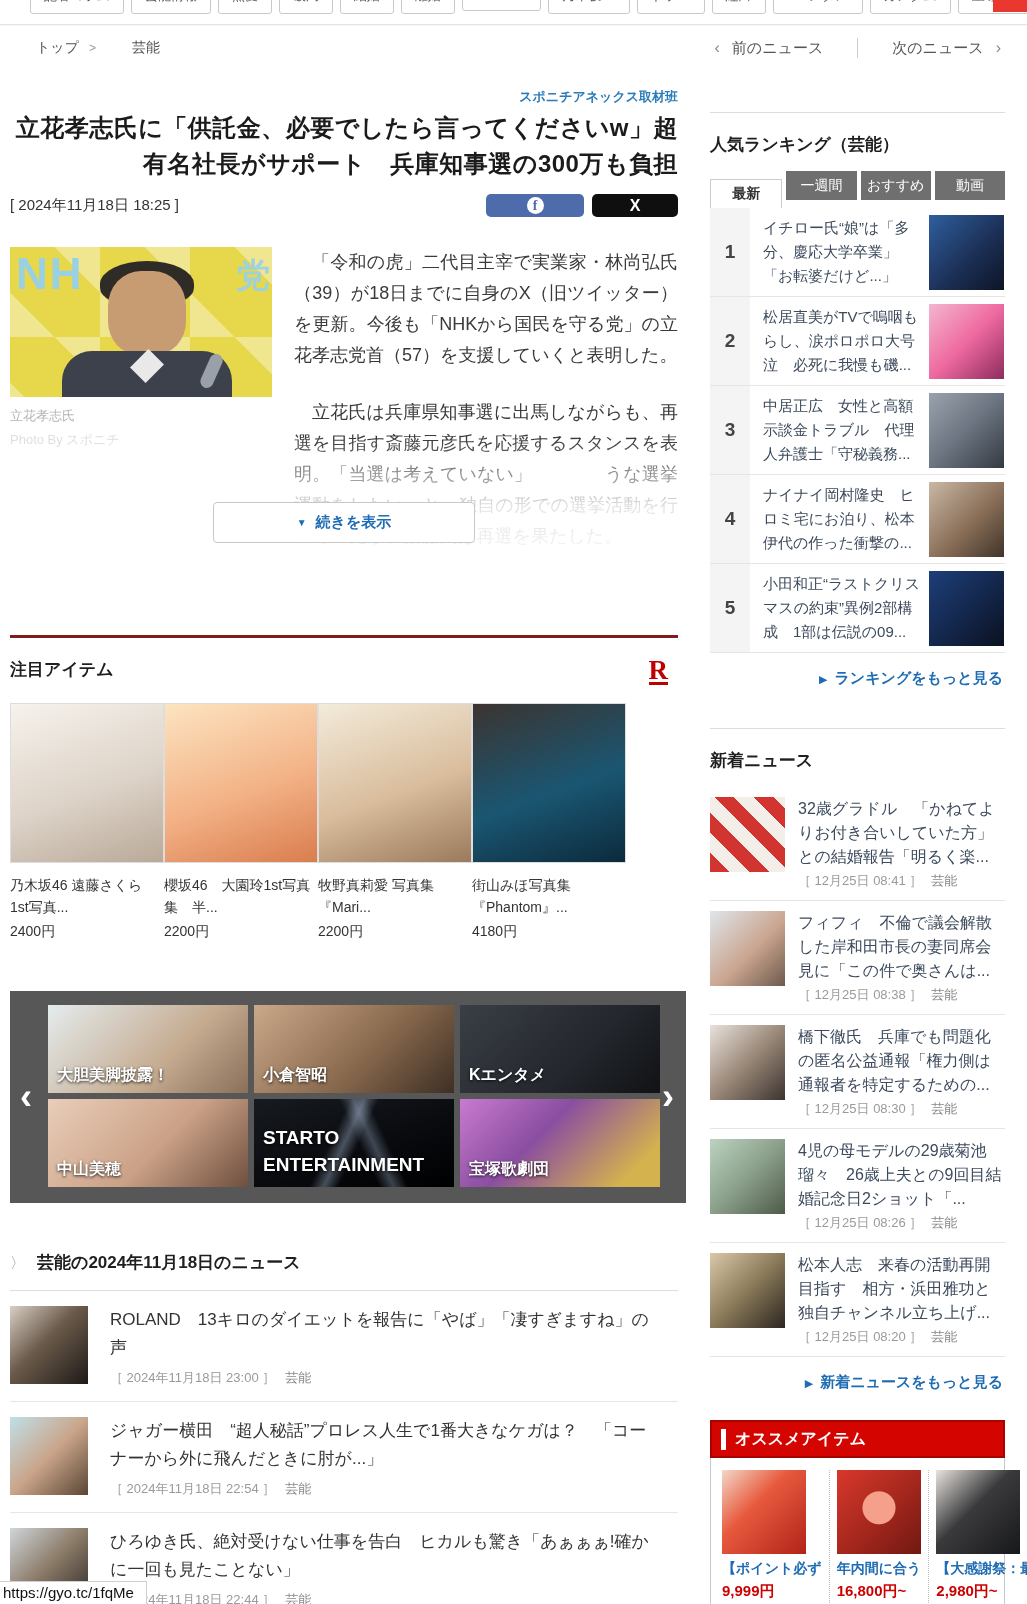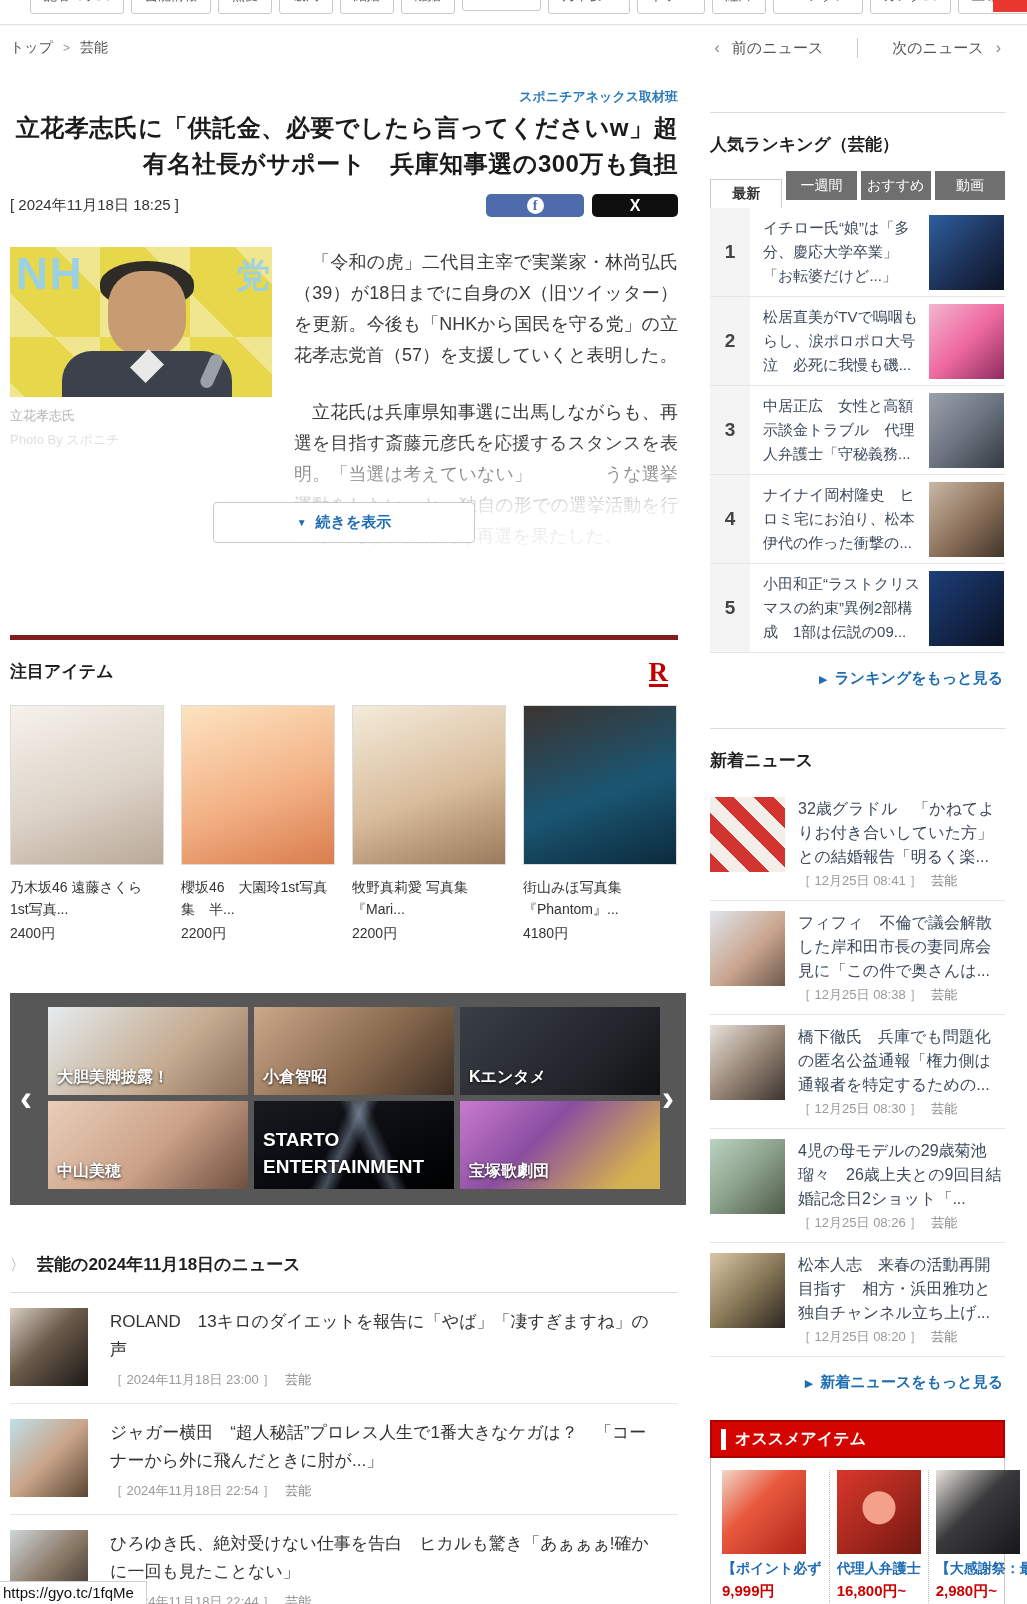--- a/index.html
+++ b/index.html
@@ -16,21 +16,21 @@
     background:#fff; border:1px solid #c9c9c9; border-radius:3px;
     font-size:13px; color:#555; padding:8px 13px; white-space:nowrap;
   }
   .red-corner { position:absolute; right:0; top:0; width:34px; height:12px; background:#e8382f; }
   .topnav-underline { border-bottom:1px solid #e4e4e4; height:11px; box-shadow:0 1px 0 rgba(0,0,0,0.03); }
 
   
   .crumb-row { display:flex; justify-content:space-between; align-items:center; padding:13px 26px 0 10px; }
   .crumbs { font-size:14px; color:#555; }
   .crumbs .sep { color:#999; margin:0 10px; font-size:12px; }
-  .crumbs a { color:#555; text-decoration:none; }
+  .crumbs a { color:#555; text-decoration:none;margin-left:26px; }
   .pager { display:flex; align-items:center; font-size:15px; color:#555; }
   .pager .p-chev { color:#888; font-size:16px; }
   .pager .p-prev { margin:0 34px 0 12px; }
   .pager .p-div { border-left:1px solid #ccc; height:20px; margin-right:34px; }
   .pager .p-next { margin-right:12px; }
 
   
   .main { display:flex; padding-left:10px; margin-top:4px; }
   .left-col { width:668px; }
   .right-col { width:295px; margin-left:32px; }
@@ -75,25 +75,25 @@
   .read-more {
     position:absolute; left:50%; bottom:34px; transform:translateX(-50%);
     width:262px; height:41px; background:rgba(255,255,255,.96);
     border:1px solid #c8c8c8; border-radius:4px; cursor:pointer;
     display:flex; align-items:center; justify-content:center; gap:9px;
     color:#1e6cb3; font-size:15px; font-weight:bold; z-index:3;
   }
   .read-more .caret { font-size:10px; }
 
   
-  .featured { margin-top:58px; border-top:5px solid #7f1d1d; padding-top:20px; }
+  .featured { margin-top:58px; border-top:3px solid #7f1d1d; padding-top:20px; }
   .featured-head { display:flex; justify-content:space-between; align-items:flex-start; }
   .sec-h { font-size:17px; font-weight:bold; color:#1f1f1f; }
   .r-logo { color:#bf0000; font-weight:bold; font-size:27px; font-family:"Liberation Serif",serif; line-height:24px; border-bottom:3px solid #bf0000; margin-right:10px; }
-  .featured-grid { display:flex; gap:17px; margin-top:18px; }
+  .featured-grid { display:flex; margin-top:18px; }
   .fcard { width:154px; cursor:pointer; }
   .fcard-img { width:154px; height:160px; border:1px solid #ddd; }
   .fcov1 { background:linear-gradient(160deg,#f6f2ec,#ddd3c8 55%,#b9a998); }
   .fcov2 { background:linear-gradient(160deg,#fce4c1,#f3b286 55%,#d97d4e); }
   .fcov3 { background:linear-gradient(160deg,#f3ebda,#d9bd9d 55%,#9a7a5c); }
   .fcov4 { background:linear-gradient(160deg,#3c3430,#1a5672 55%,#0c2a3c); }
   .fcard-title { font-size:14px; line-height:22px; margin-top:11px; color:#333; height:44px; overflow:hidden; }
   .fcard-price { font-size:14px; margin-top:5px; color:#333; }
 
   
@@ -450,21 +450,21 @@
       <div class="rec-body">
         <div class="rec-grid">
           <div class="rec-item">
             <div class="rec-img a1"></div>
             <div class="rec-title">【ポイント必ず</div>
             <div class="rec-price">9,999円</div>
             <div class="rec-stars"><span class="star-f">★★★★</span><span class="star-e">★</span></div>
           </div>
           <div class="rec-item">
             <div class="rec-img a2"></div>
-            <div class="rec-title">代理人弁護士</div>
+            <div class="rec-title">年内間に合う</div>
             <div class="rec-price">16,800円~</div>
             <div class="rec-stars"><span class="star-f">★★★★</span><span class="star-e">★</span></div>
           </div>
           <div class="rec-item">
             <div class="rec-img a3"></div>
             <div class="rec-title">【大感謝祭：最</div>
             <div class="rec-price">2,980円~</div>
             <div class="rec-stars"><span class="star-f">★★★★</span><span class="star-e">★</span></div>
           </div>
         </div>

